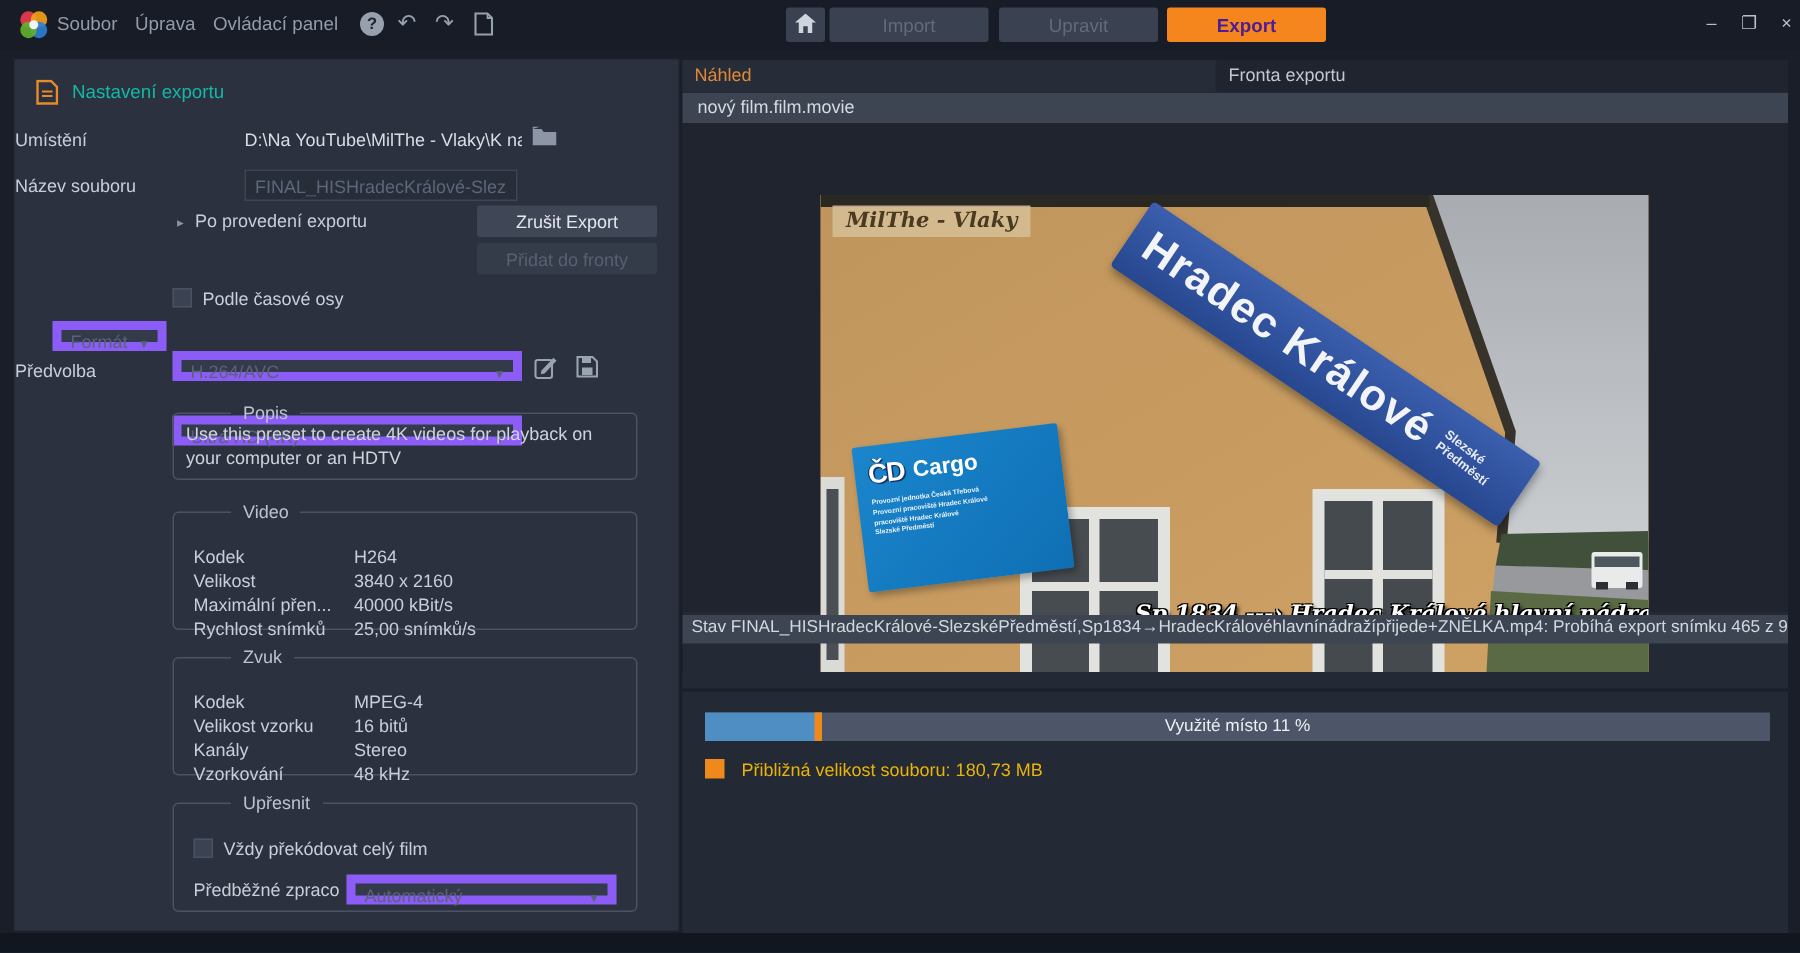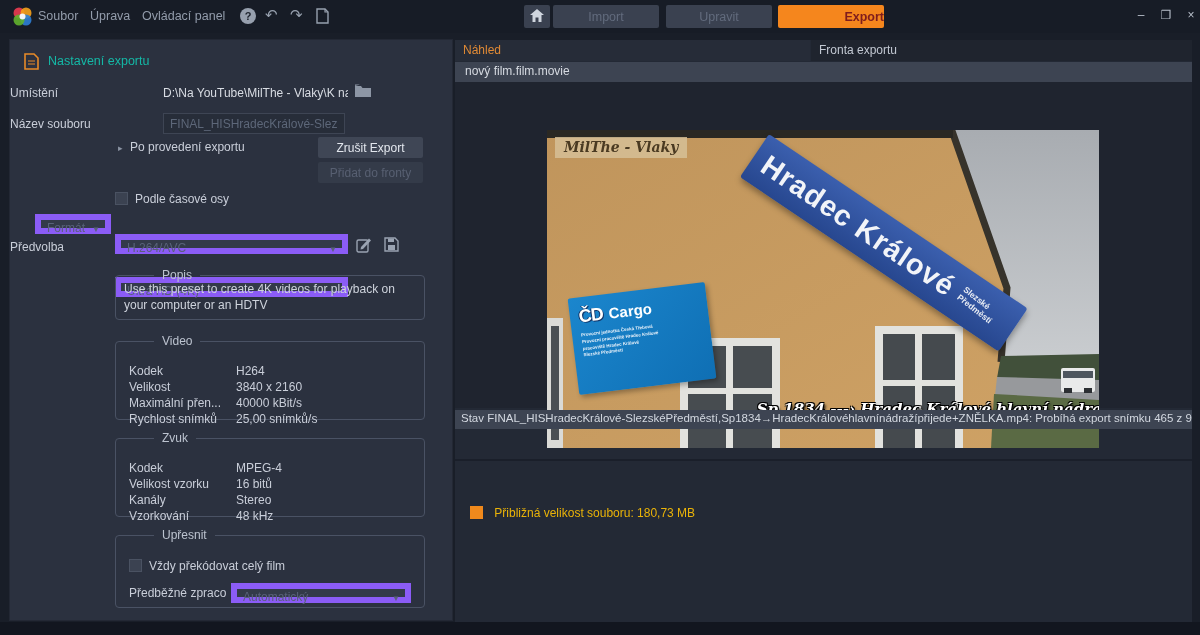--- a/index.html
+++ b/index.html
@@ -5,32 +5,32 @@
   * { margin:0; padding:0; box-sizing:border-box; }
   html,body { width:1200px; height:635px; background:#191e28; font-family:"Liberation Sans",sans-serif; overflow:hidden; position:relative; color:#c9ced9; }
 
   
   .topbar { position:absolute; left:0; top:0; width:1200px; height:33px; background:#171c26; }
   .menu-item { position:absolute; top:9px; font-size:12.5px; color:#939cab; cursor:default; }
   .tb-circle { position:absolute; top:8px; width:16px; height:16px; border-radius:50%; background:#97a0ae; color:#1d222c; font-size:11px; font-weight:bold; text-align:center; line-height:16px; }
   .tb-arrow { position:absolute; top:6px; font-size:15px; color:#97a0ae; }
   .nav-btn { position:absolute; top:5px; height:23px; background:#3a4150; border:none; border-radius:2px; font-size:12.5px; color:#626b7d; font-family:inherit; }
   .nav-btn.home { width:26px; color:#cfd5de; }
-  .nav-btn.export { background:#f5861d; color:#7f1d1d; font-weight:600;text-align:right; }
+  .nav-btn.export { background:#f5861d; color:#4c1d95; font-weight:600; }
   .win-ctl { position:absolute; top:6px; width:22px; height:18px; color:#b8bfca; font-size:12px; text-align:center; line-height:18px; }
 
   
   .left-panel { position:absolute; left:10px; top:40px; width:442px; height:580px; background:#2b313f; box-shadow:0 0 0 1px #232834; }
   .lp-abs { position:absolute; font-size:12px; }
   .lbl { color:#c9ced9; font-size:12px; }
   .lbl-right { text-align:left; }
   .orange-title { color:#14b8a6; font-size:12.5px; }
   .value-text { color:#d9dde4; font-size:12px; }
   .text-input { background:#272d39; border:1px solid #3e4554; color:#5d6779; font-size:12px; padding:2px 6px; width:182px; height:21px; font-family:inherit; }
-  .btn { background:#3f4655; border:none; border-radius:2px; color:#e3e7ee; font-size:12px; height:21px; width:105px; font-family:inherit; }
+  .btn { background:#3f4655; border:none; border-radius:2px; color:#e3e7ee; font-size:12px; height:21px; width:120px; font-family:inherit; }
   .btn.dim { background:#343b49; color:#59627400; color:#586072; }
   .checkbox { display:inline-block; width:13px; height:13px; background:#3b4251; border:1px solid #4a5262; vertical-align:-2px; }
   .combo { background:#333a49; border:6px solid #8b5cf6; height:20px; color:#59627a; font-size:12px; padding:1px 6px; position:relative; }
   .combo .arr { position:absolute; right:5px; top:5px; font-size:8px; color:#59627a; }
   fieldset.group { position:absolute; border:1px solid #4a5264; border-radius:4px; background:transparent; }
   fieldset.group legend { margin-left:38px; padding:0 8px; font-size:12px; color:#bcc3cf; }
   .kv-label { position:absolute; left:13px; color:#c9ced9; font-size:12px; }
   .kv-value { position:absolute; left:120px; color:#c9ced9; font-size:12px; }
   .expander { color:#8b94a3; font-size:9px; }
 
@@ -268,20 +268,24 @@
 
       <div class="caption">Sp 1834 ---› Hradec Králové hlavní nádraží přijede.</div>
     </div>
   </div>
 
   <div class="status-row">Stav FINAL_HISHradecKrálové-SlezskéPředměstí,Sp1834→HradecKrálovéhlavnínádražípřijede+ZNĚLKA.mp4: Probíhá export snímku 465 z 942 při 00:00:</div>
 
 
   <div class="lower-section">
     <div class="lower-sep"></div>
+    <div class="usage-bar">
+      <div class="usage-fill" style="width: 11%;"></div>
+      <div class="usage-label">Využité místo 11 %</div>
+    </div>
     <div class="size-row">
       <span class="size-swatch"></span>
       <span>Přibližná velikost souboru: 180,73 MB</span>
     </div>
   </div>
 </div>
 
 <div class="bottom-strip"></div>
 
 </body></html>

